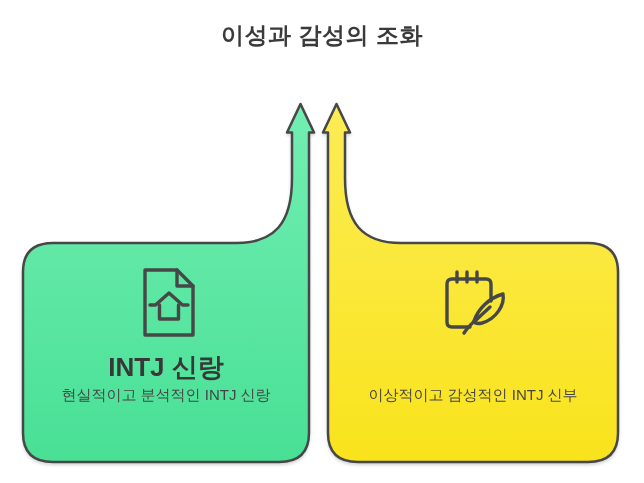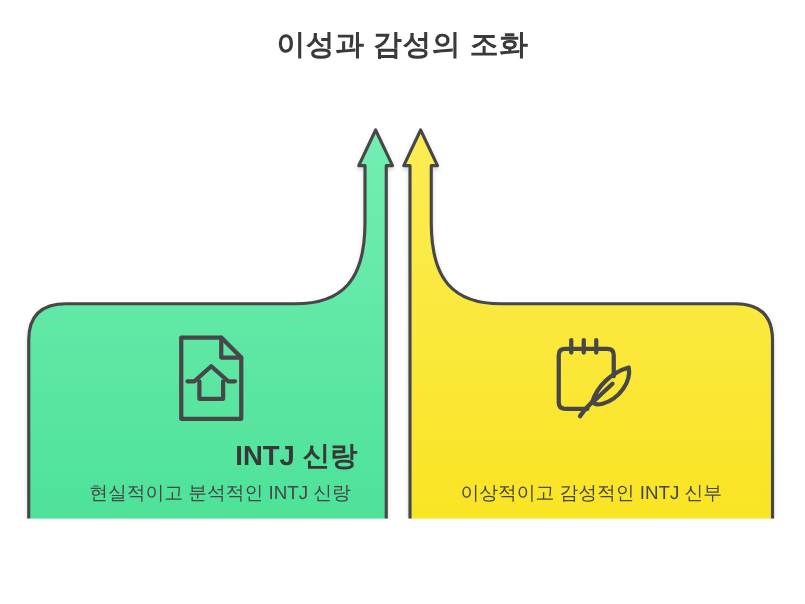--- a/index.html
+++ b/index.html
@@ -4,21 +4,21 @@
 <style>
   html, body {
     margin: 0;
     padding: 0;
     background: #ffffff;
     font-family: "Liberation Sans", "DejaVu Sans", sans-serif;
   }
   .stage {
     position: relative;
     width: 644px;
-    height: 415px;
+    height: 483px;
     background: #ffffff;
     overflow: hidden;
   }
   .shapes-svg {
     position: absolute;
     left: 0; top: 0;
     width: 644px; height: 483px;
   }
   .shapes-svg path.node-shape {
     filter: drop-shadow(0 2px 1.5px rgba(0,0,0,0.16));
@@ -32,36 +32,36 @@
     font-weight: 700;
     letter-spacing: 0.5px;
     color: #3a3a3a;
   }
   .node-icon {
     position: absolute;
   }
   .node-label {
     position: absolute;
     width: 240px;
-    text-align: right;
-    font-size: 22px;
+    text-align: center;
+    font-size: 26px;
     font-weight: 700;
     color: #383838;
   }
   .node-desc {
     position: absolute;
     width: 216px;
     text-align: center;
     font-size: 15px;
     line-height: 1.4;
     color: #464646;
   }
   .label-groom { left: 46px;  top: 350px; }
   .label-bride { left: 353px; top: 350px; }
-  .desc-groom  { left: 68px;  top: 384px; }
+  .desc-groom  { left: 58px;  top: 384px; }
   .desc-bride  { left: 365px; top: 384px; }
   .icon-groom  { left: 139px; top: 267px; }
   .icon-bride  { left: 443px; top: 268px; }
 </style>
 </head>
 <body>
 
 <div class="stage">
 
   <svg class="shapes-svg" viewBox="0 0 644 483" aria-hidden="true">

